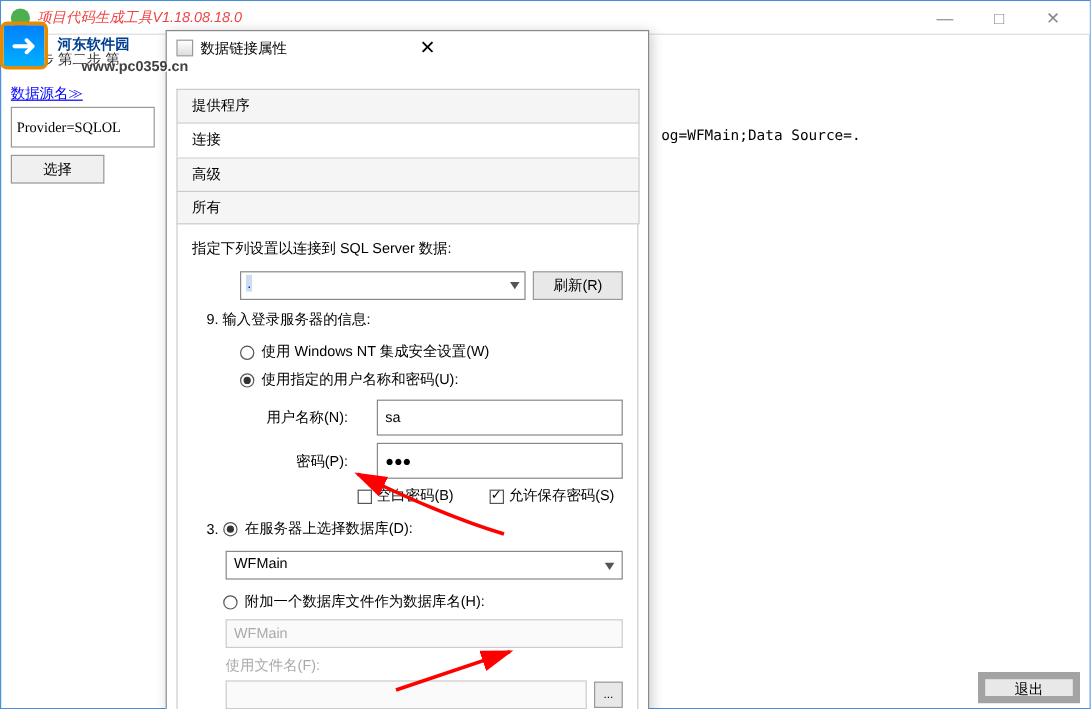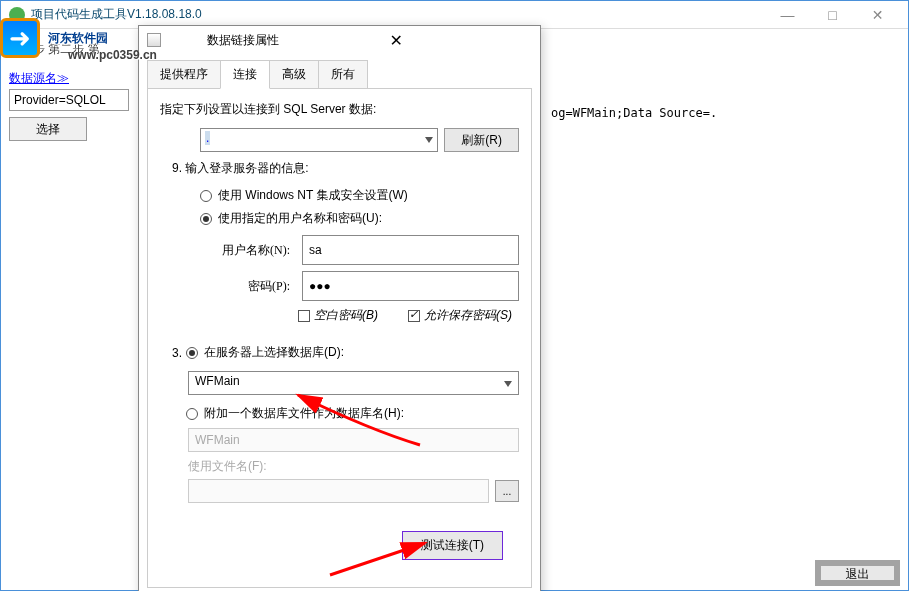--- a/index.html
+++ b/index.html
@@ -1,68 +1,68 @@
 <!DOCTYPE html>
 <html><head>
   <meta charset="utf-8">
   <style>
     * { box-sizing: border-box; margin: 0; padding: 0; font-family: "Microsoft YaHei", SimSun, sans-serif; font-size: 12px; }
     body { background: #fff; position: relative; width: 909px; height: 591px; overflow: hidden; }
     
     .main-window { position: absolute; top: 0; left: 0; width: 909px; height: 591px; border: 1px solid #4a90d9; background: #fff; }
     .title-bar { height: 28px; background: #fff; display: flex; align-items: center; padding: 0 8px; border-bottom: 1px solid #ddd; }
     .title-icon { width: 16px; height: 16px; background: #4CAF50; border-radius: 50%; margin-right: 6px; }
-    .title-text { color: #0c4a6e; flex: 1; }
+    .title-text { color: #ef4444; flex: 1; font-style: italic; }
     .win-controls { display: flex; }
     .win-btn { width: 45px; height: 28px; display: flex; align-items: center; justify-content: center; color: #888; font-size: 14px; cursor: pointer; }
     
     .watermark { position: absolute; top: 20px; left: 8px; font-size: 24px; font-weight: bold; z-index: 100; pointer-events: none; }
     .watermark .cn { color: #003e8f; text-shadow: 1px 1px 0 #fff, -1px -1px 0 #fff, 1px -1px 0 #fff, -1px 1px 0 #fff; }
     .watermark .url { color: #404040; font-size: 12px; display: block; text-shadow: 1px 1px 0 #fff; }
     .wm-logo { position: absolute; top: 18px; left: 0; width: 40px; height: 40px; border: 3px solid #e68a00; border-radius: 6px; background: linear-gradient(#0080ff, #00b0ff); z-index: 99; pointer-events: none; }
     .wm-logo::before { content: "➜"; color: #fff; font-size: 26px; position: absolute; left: 6px; top: 2px; }
     
     .bg-content { position: absolute; top: 30px; left: 8px; right: 8px; }
     .bg-tabs { margin-top: 10px; color: #333; }
     .bg-label { color: #00f; text-decoration: underline; margin-top: 12px; display: block; }
-    .bg-input { width: 99%; height: 22px; border: 1px solid #999; padding: 4px 4px; font-family: Liberation Sans, sans-serif; margin-top: 2px; }
+    .bg-input { width: 99%; height: 22px; border: 1px solid #999; padding: 16px 4px; font-family: Liberation Serif, serif; margin-top: 2px; }
     .bg-btn { margin-top: 6px; width: 78px; height: 24px; border: 1px solid #999; background: #f0f0f0; }
     
     .exit-btn { position: absolute; bottom: 4px; right: 8px; width: 85px; height: 26px; border: 6px solid #a3a3a3; background: #e8e8e8; }
     
     .dialog { position: absolute; top: 25px; left: 138px; width: 403px; height: 579px; background: #fff; border: 1px solid #888; box-shadow: 2px 2px 10px rgba(0,0,0,0.2); z-index: 50; }
-    .dialog-title { height: 26px; display: flex; align-items: center; padding: 14px 8px; gap: 40px; }
+    .dialog-title { height: 26px; display: flex; align-items: center; padding: 14px 8px; }
     .dialog-title .ticon { width: 14px; height: 14px; border: 1px solid #999; margin-right: 6px; background: linear-gradient(#fff, #ddd); }
     .dialog-title span { flex: 1; }
     .dlg-close { font-size: 16px; cursor: pointer; padding: 0 4px; }
     
-    .tabs { display: flex; margin: 6px 8px 0; }
+    .tabs { display: flex; margin: 20px 8px 0; flex-direction: column; }
     .tab { padding: 5px 12px; border: 1px solid #ccc; border-bottom: none; background: #f5f5f5; margin-right: -1px; cursor: pointer; }
     .tab.active { background: #fff; border-bottom: 1px solid #fff; position: relative; z-index: 1; }
     .tab-content { border: 1px solid #ccc; margin: 0 8px 8px; padding: 12px; position: relative; top: -1px; height: 500px; }
     
     .section-title { margin-bottom: 10px; }
     .item { margin-bottom: 10px; padding-left: 12px; }
     .item-indent { padding-left: 40px; margin-bottom: 8px; }
     
     .row { display: flex; align-items: center; margin-bottom: 6px; }
     .combo { flex: 1; height: 24px; border: 1px solid #888; padding: 2px 4px; margin-right: 6px; position: relative; background: #fff; }
     .combo::after { content: ""; position: absolute; right: 4px; top: 8px; border-left: 4px solid transparent; border-right: 4px solid transparent; border-top: 6px solid #555; }
     .combo.hl { color: #00f; }
     .btn { height: 24px; padding: 0 16px; border: 1px solid #999; background: #e8e8e8; }
     
     .radio-row { display: flex; align-items: center; margin-bottom: 6px; }
     .radio { width: 12px; height: 12px; border: 1px solid #555; border-radius: 50%; margin-right: 6px; position: relative; }
     .radio.checked::after { content: ""; position: absolute; left: 2px; top: 2px; width: 6px; height: 6px; background: #333; border-radius: 50%; }
     
     .field-row { display: flex; align-items: center; margin-bottom: 6px; padding-left: 48px; }
-    .field-label { width: 82px; text-align: right; margin-right: 12px; font-family: Liberation Serif, serif; }
+    .field-label { width: 82px; text-align: right; margin-right: 24px; }
     .field-input { flex: 1; height: 22px; border: 1px solid #888; padding: 14px 6px; }
     
-    .cb-row { display: flex; align-items: center; padding-left: 138px; margin-bottom: 20px; gap: 30px; font-style: italic; }
+    .cb-row { display: flex; align-items: center; padding-left: 138px; margin-bottom: 10px; gap: 30px; }
     .cb { display: flex; align-items: center; }
     .checkbox { width: 12px; height: 12px; border: 1px solid #555; margin-right: 4px; position: relative; }
     .checkbox.checked::after { content: "✓"; position: absolute; left: 0; top: -3px; font-size: 11px; }
     
     .db-combo { width: 100%; height: 24px; border: 1px solid #888; padding: 2px 6px; position: relative; margin-bottom: 10px; }
     .db-combo::after { content: ""; position: absolute; right: 6px; top: 9px; border-left: 4px solid transparent; border-right: 4px solid transparent; border-top: 6px solid #555; }
     
     .file-row { display: flex; align-items: center; padding-left: 28px; margin-bottom: 6px; gap: 6px; }
     .file-input { flex: 1; height: 24px; border: 1px solid #ccc; padding: 2px 6px; background: #fafafa; color: #aaa; }
     .file-btn { width: 24px; height: 22px; border: 1px solid #999; background: #e8e8e8; font-size: 10px; }

